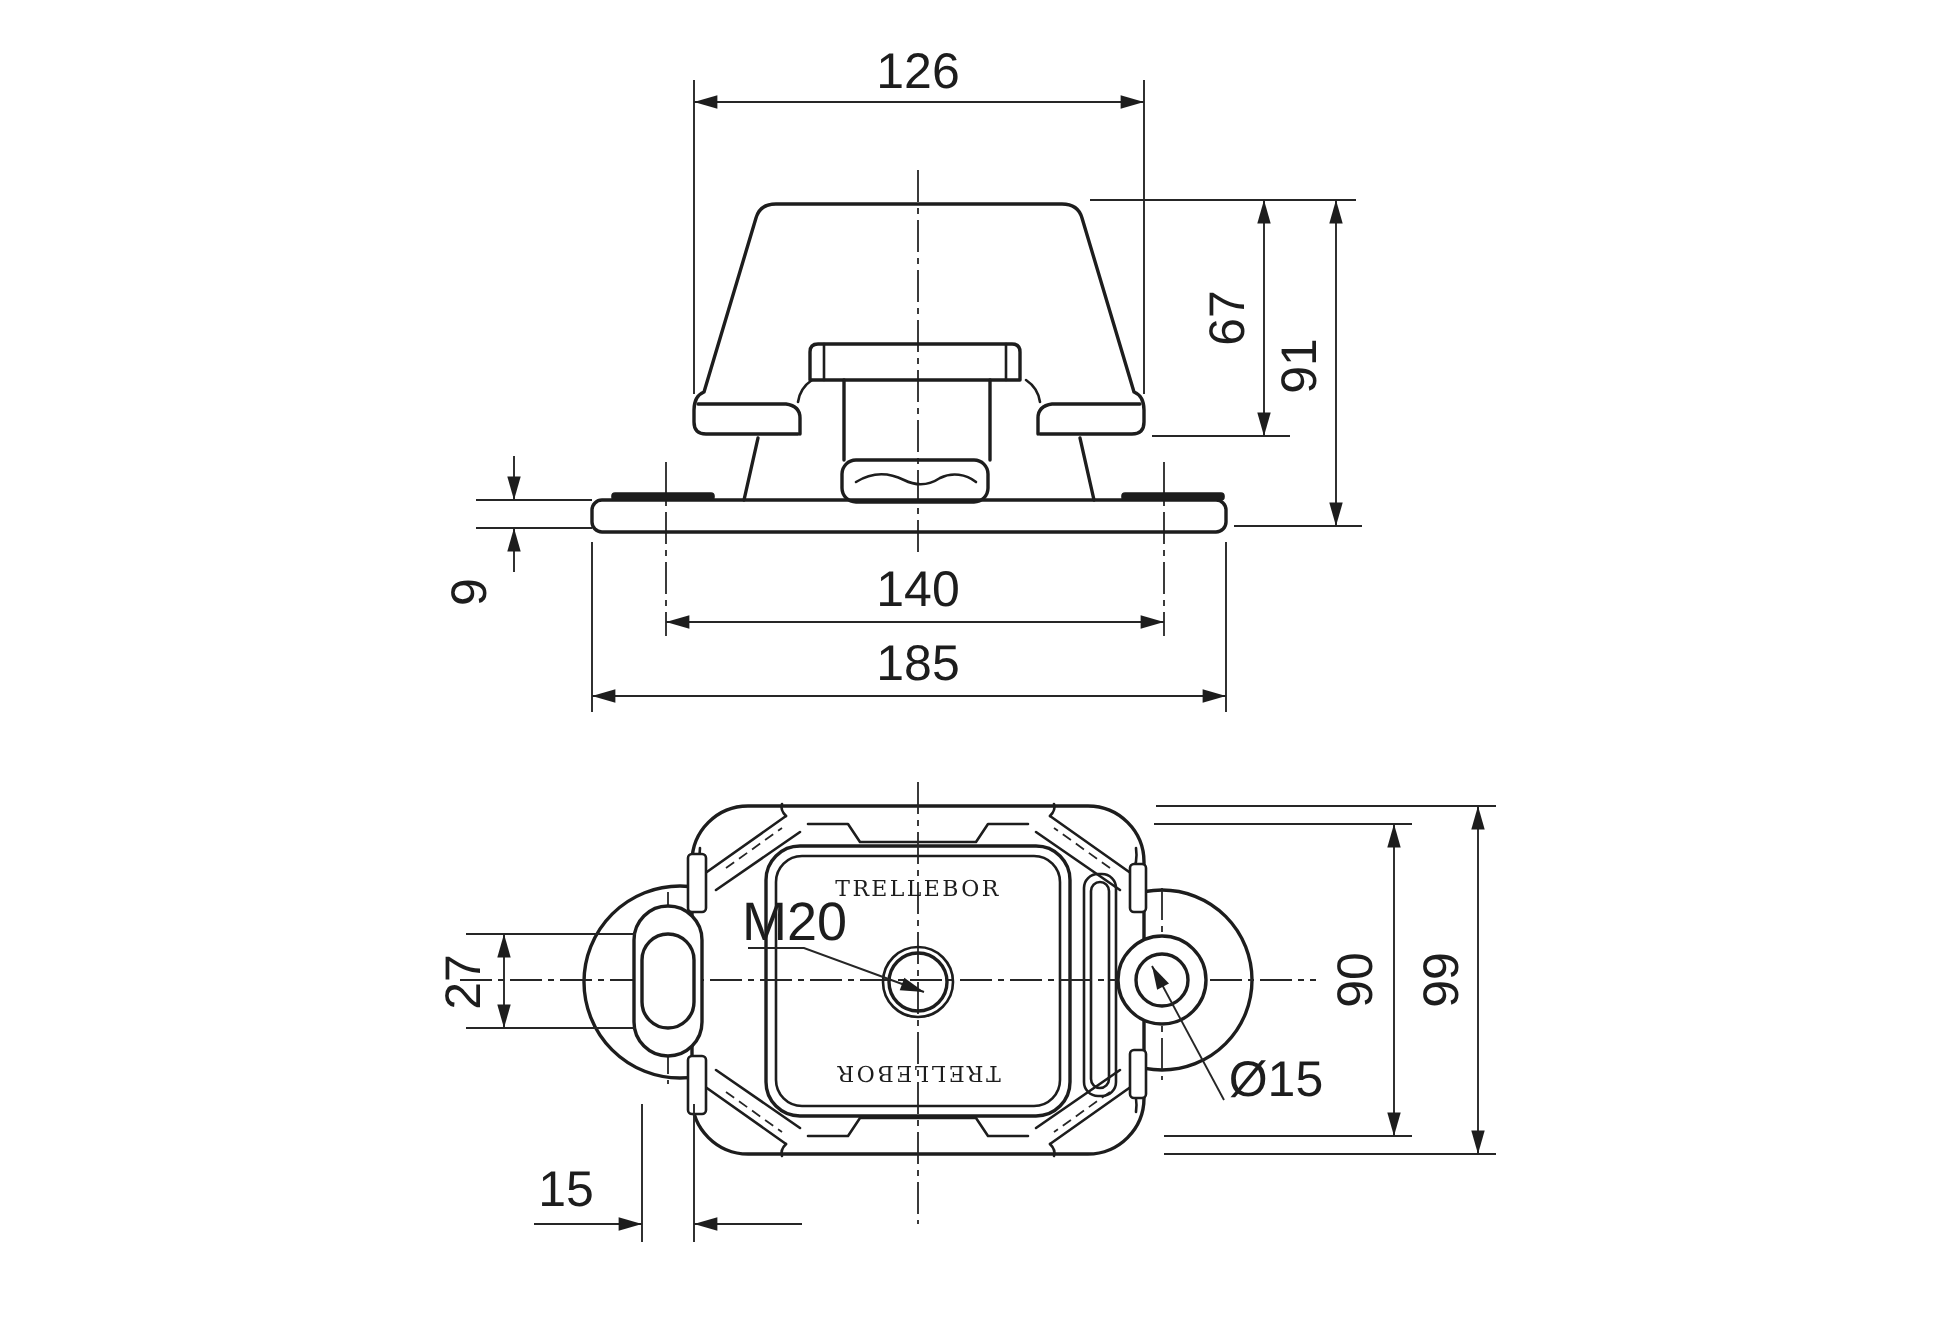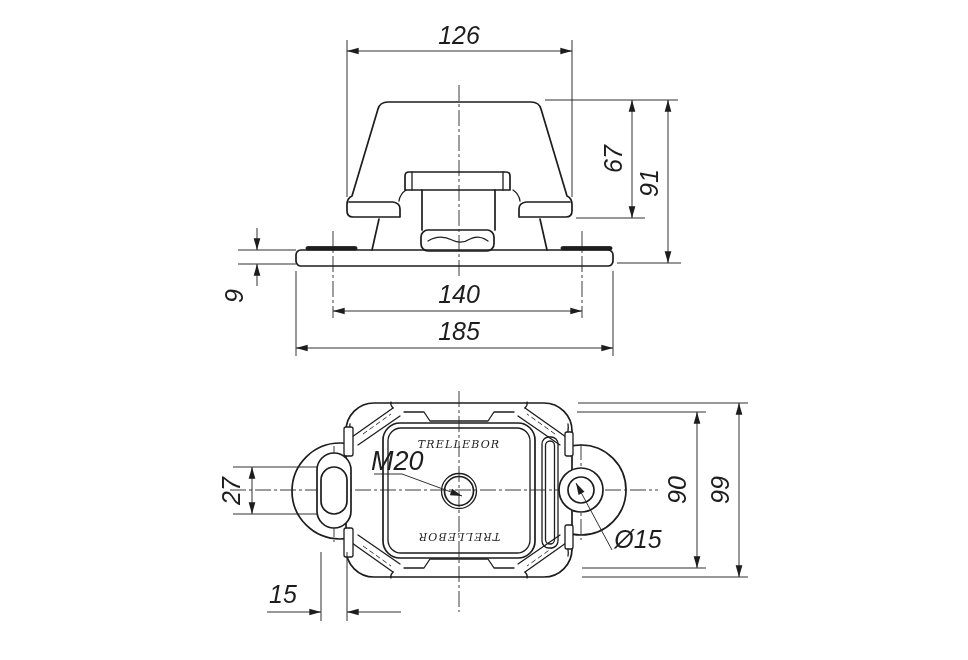--- a/index.html
+++ b/index.html
@@ -1,17 +1,17 @@
 <!DOCTYPE html>
 <html><head>
 <meta charset="utf-8">
 <style>
   html,body{margin:0;padding:0;background:#ffffff;}
   .stage{width:968px;height:660px;background:#ffffff;position:relative;overflow:hidden;
-         font-family:"Liberation Sans",sans-serif;font-style:italic;}
+         font-family:"Liberation Sans",sans-serif;}
   svg{display:block;}
   .thick{stroke:#1d1d1d;stroke-width:1.7;fill:none;stroke-linecap:round;stroke-linejoin:round;}
   .mid{stroke:#1d1d1d;stroke-width:1.3;fill:none;stroke-linecap:round;stroke-linejoin:round;}
   .thin{stroke:#262626;stroke-width:0.95;fill:none;stroke-linecap:butt;}
   .cl{stroke:#262626;stroke-width:0.9;fill:none;stroke-dasharray:16 3 3 3;}
   .hid{stroke:#262626;stroke-width:0.9;fill:none;stroke-dasharray:5 3;}
   .whitefill{fill:#ffffff;}
   .inkfill{fill:#1d1d1d;stroke:#1d1d1d;stroke-width:0.8;}
   .dimtxt{font-family:"Liberation Sans",sans-serif;font-size:25px;fill:#1d1d1d;}
   .brandtxt{font-family:"DejaVu Serif",serif;font-size:11px;letter-spacing:1.2px;fill:#1d1d1d;}

